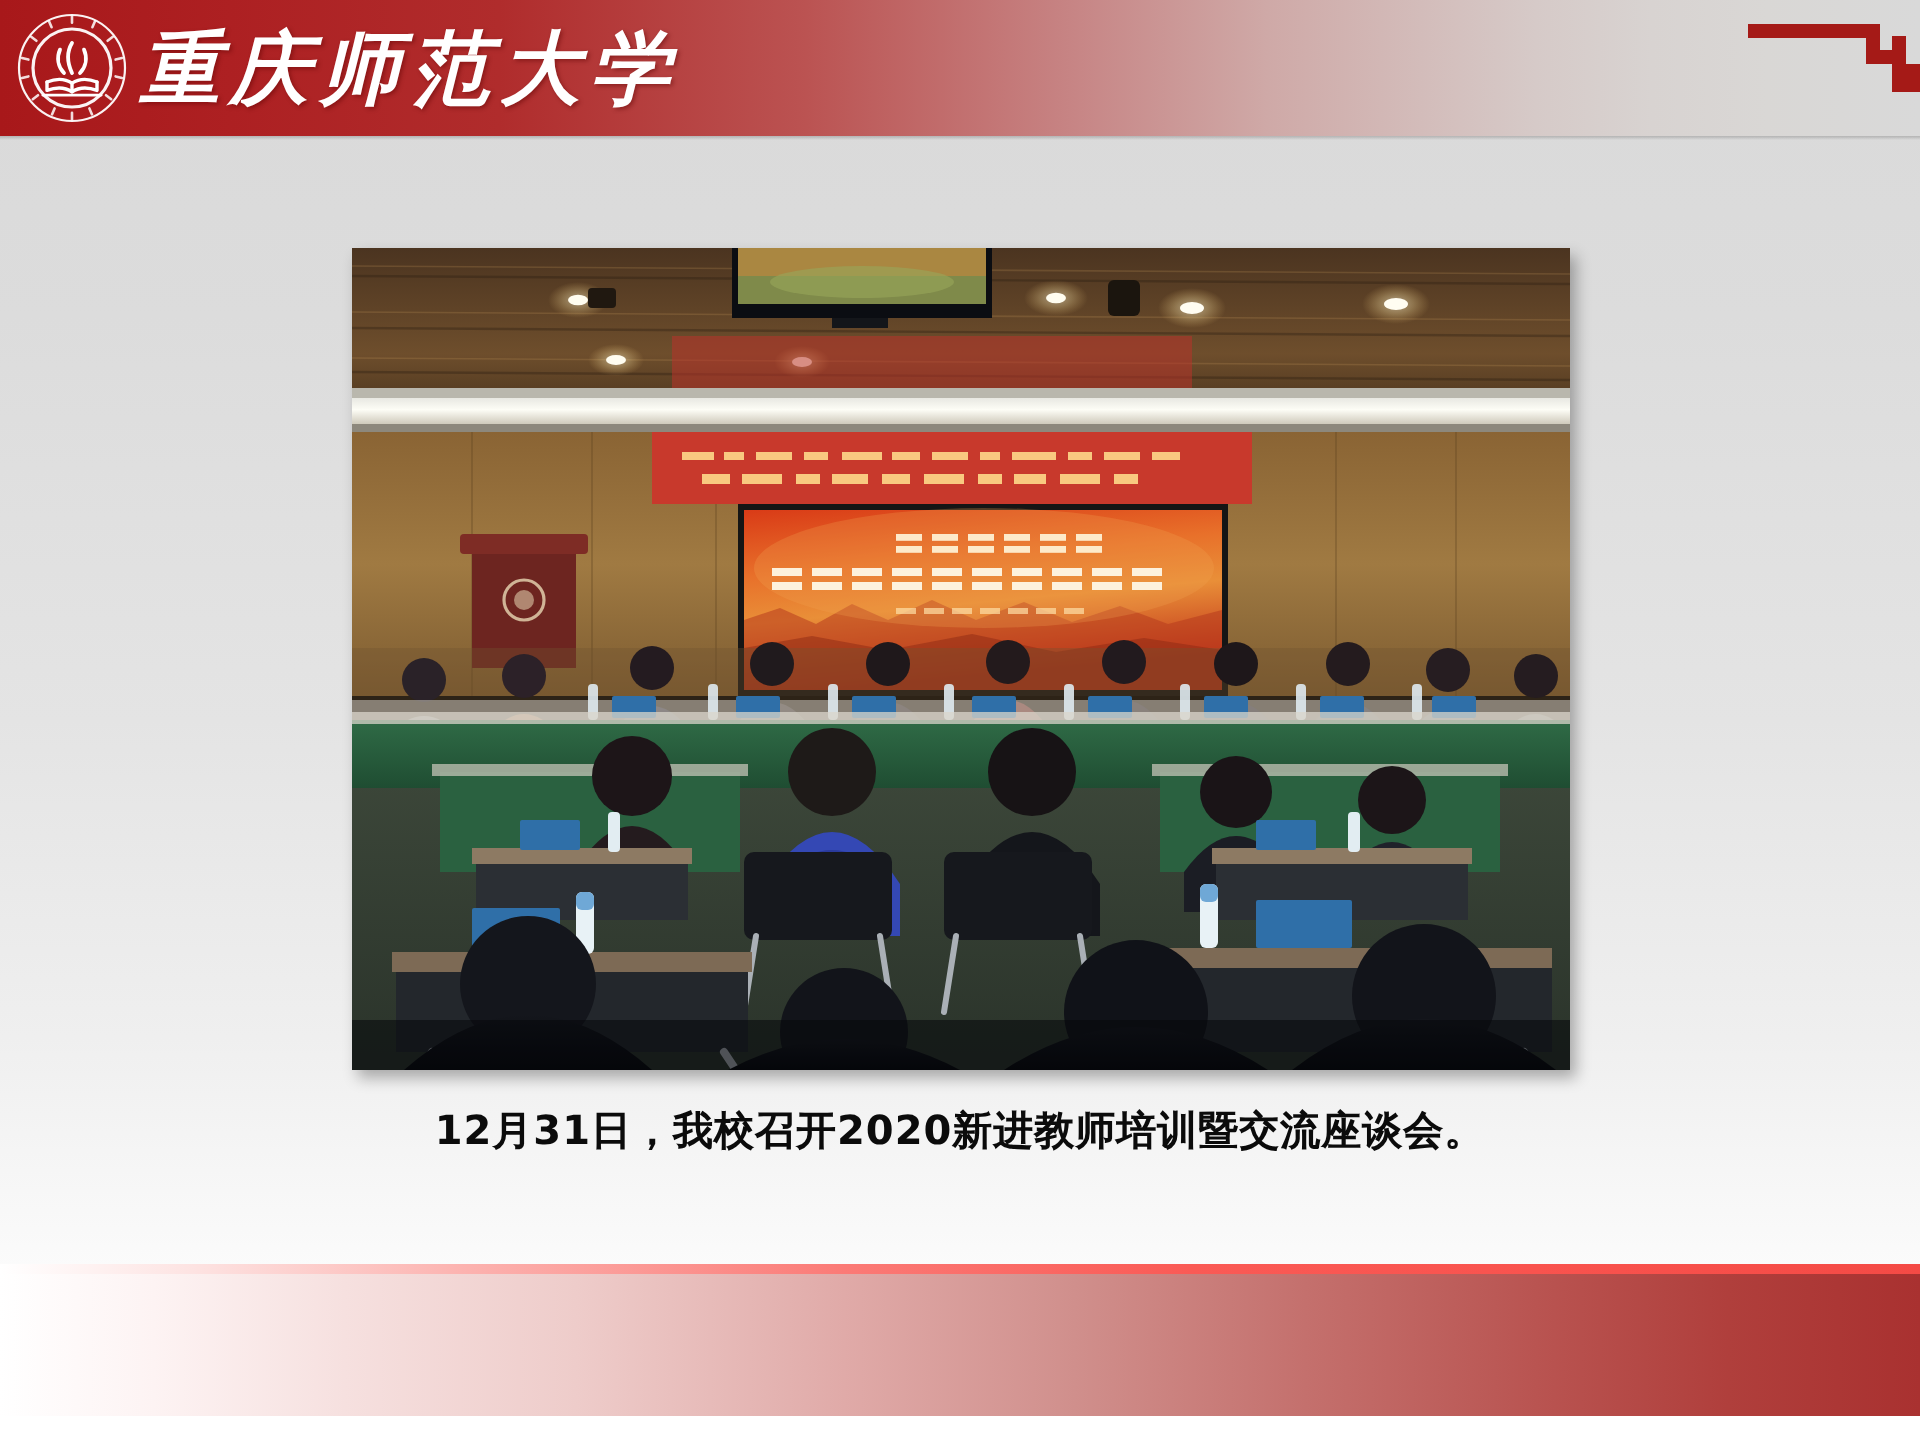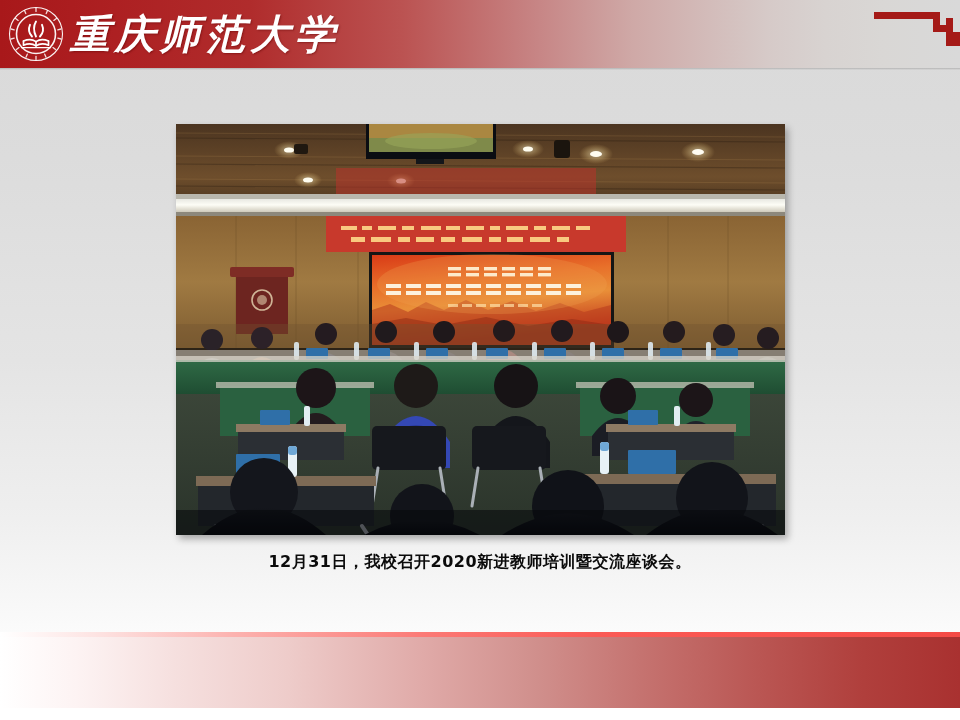--- a/index.html
+++ b/index.html
@@ -154,21 +154,21 @@
   }
 
   
   .caption {
     position: absolute;
     left: 0;
     top: 552px;
     width: 960px;
     text-align: center;
     font-family: "DejaVu Sans", "Liberation Sans", sans-serif;
-    font-size: 16px;
+    font-size: 20px;
     font-weight: 700;
     color: #0b0b0b;
     letter-spacing: 0.5px;
   }
 </style>
 </head>
 <body>
 
 <div class="slide">
 

